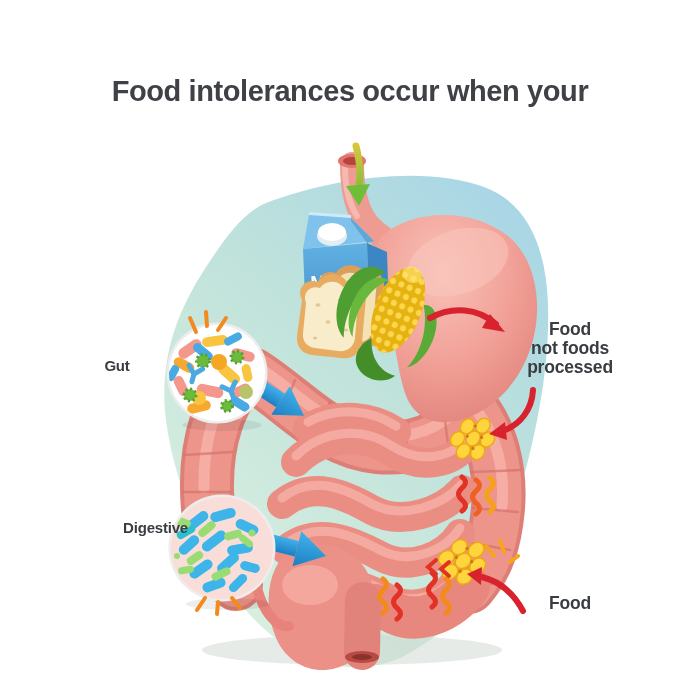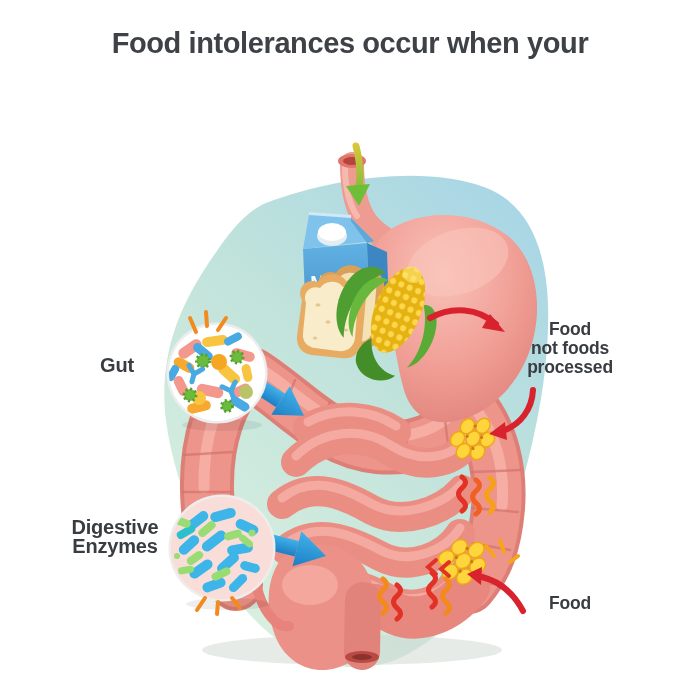--- a/index.html
+++ b/index.html
@@ -1,25 +1,25 @@
 <!DOCTYPE html>
 <html><head>
 <meta charset="utf-8">
 <style>
   html,body{margin:0;padding:0;background:#fff;}
   .canvas{position:relative;width:700px;height:700px;background:#ffffff;overflow:hidden;
           font-family:"Liberation Sans", sans-serif;}
   .title{position:absolute;top:26px;left:0;right:0;text-align:center;
          font-size:29px;font-weight:bold;color:#3e4247;line-height:34px;letter-spacing:-0.4px;}
-  .title div{white-space:nowrap;}
+  .title div{white-space:nowrap;margin-top:48px;}
   .callout{position:absolute;text-align:center;font-weight:bold;color:#393d41;
-           font-size:20px;line-height:19px;letter-spacing:-0.2px;}
+           font-size:15px;line-height:19px;letter-spacing:-0.2px;}
   .callout div{white-space:nowrap;}
   #co-gut{left:52px;top:356px;width:130px;}
-  #co-enz{left:49px;top:518px;width:132px;}
+  #co-enz{left:56px;top:518px;width:132px;text-align:right;}
   #co-fnp{left:506px;top:320px;width:128px;font-size:17.5px;}
   #co-fi{left:502px;top:594px;width:136px;font-size:17.5px;}
   svg{position:absolute;left:0;top:0;}
 </style>
 </head>
 <body>
 
 <div class="canvas">
 
   <svg width="700" height="700" viewBox="0 0 700 700">
@@ -332,21 +332,20 @@
 
   <div class="title">
     <div>Food intolerances occur when your</div>
   </div>
 
   <div class="callout" id="co-gut">
     <div>Gut</div>
   </div>
   <div class="callout" id="co-enz">
     <div>Digestive</div>
-    <div>Enzymes</div>
   </div>
   <div class="callout" id="co-fnp">
     <div>Food</div>
     <div>not foods</div>
     <div>processed</div>
   </div>
   <div class="callout" id="co-fi">
     <div>Food</div>
   </div>
 

